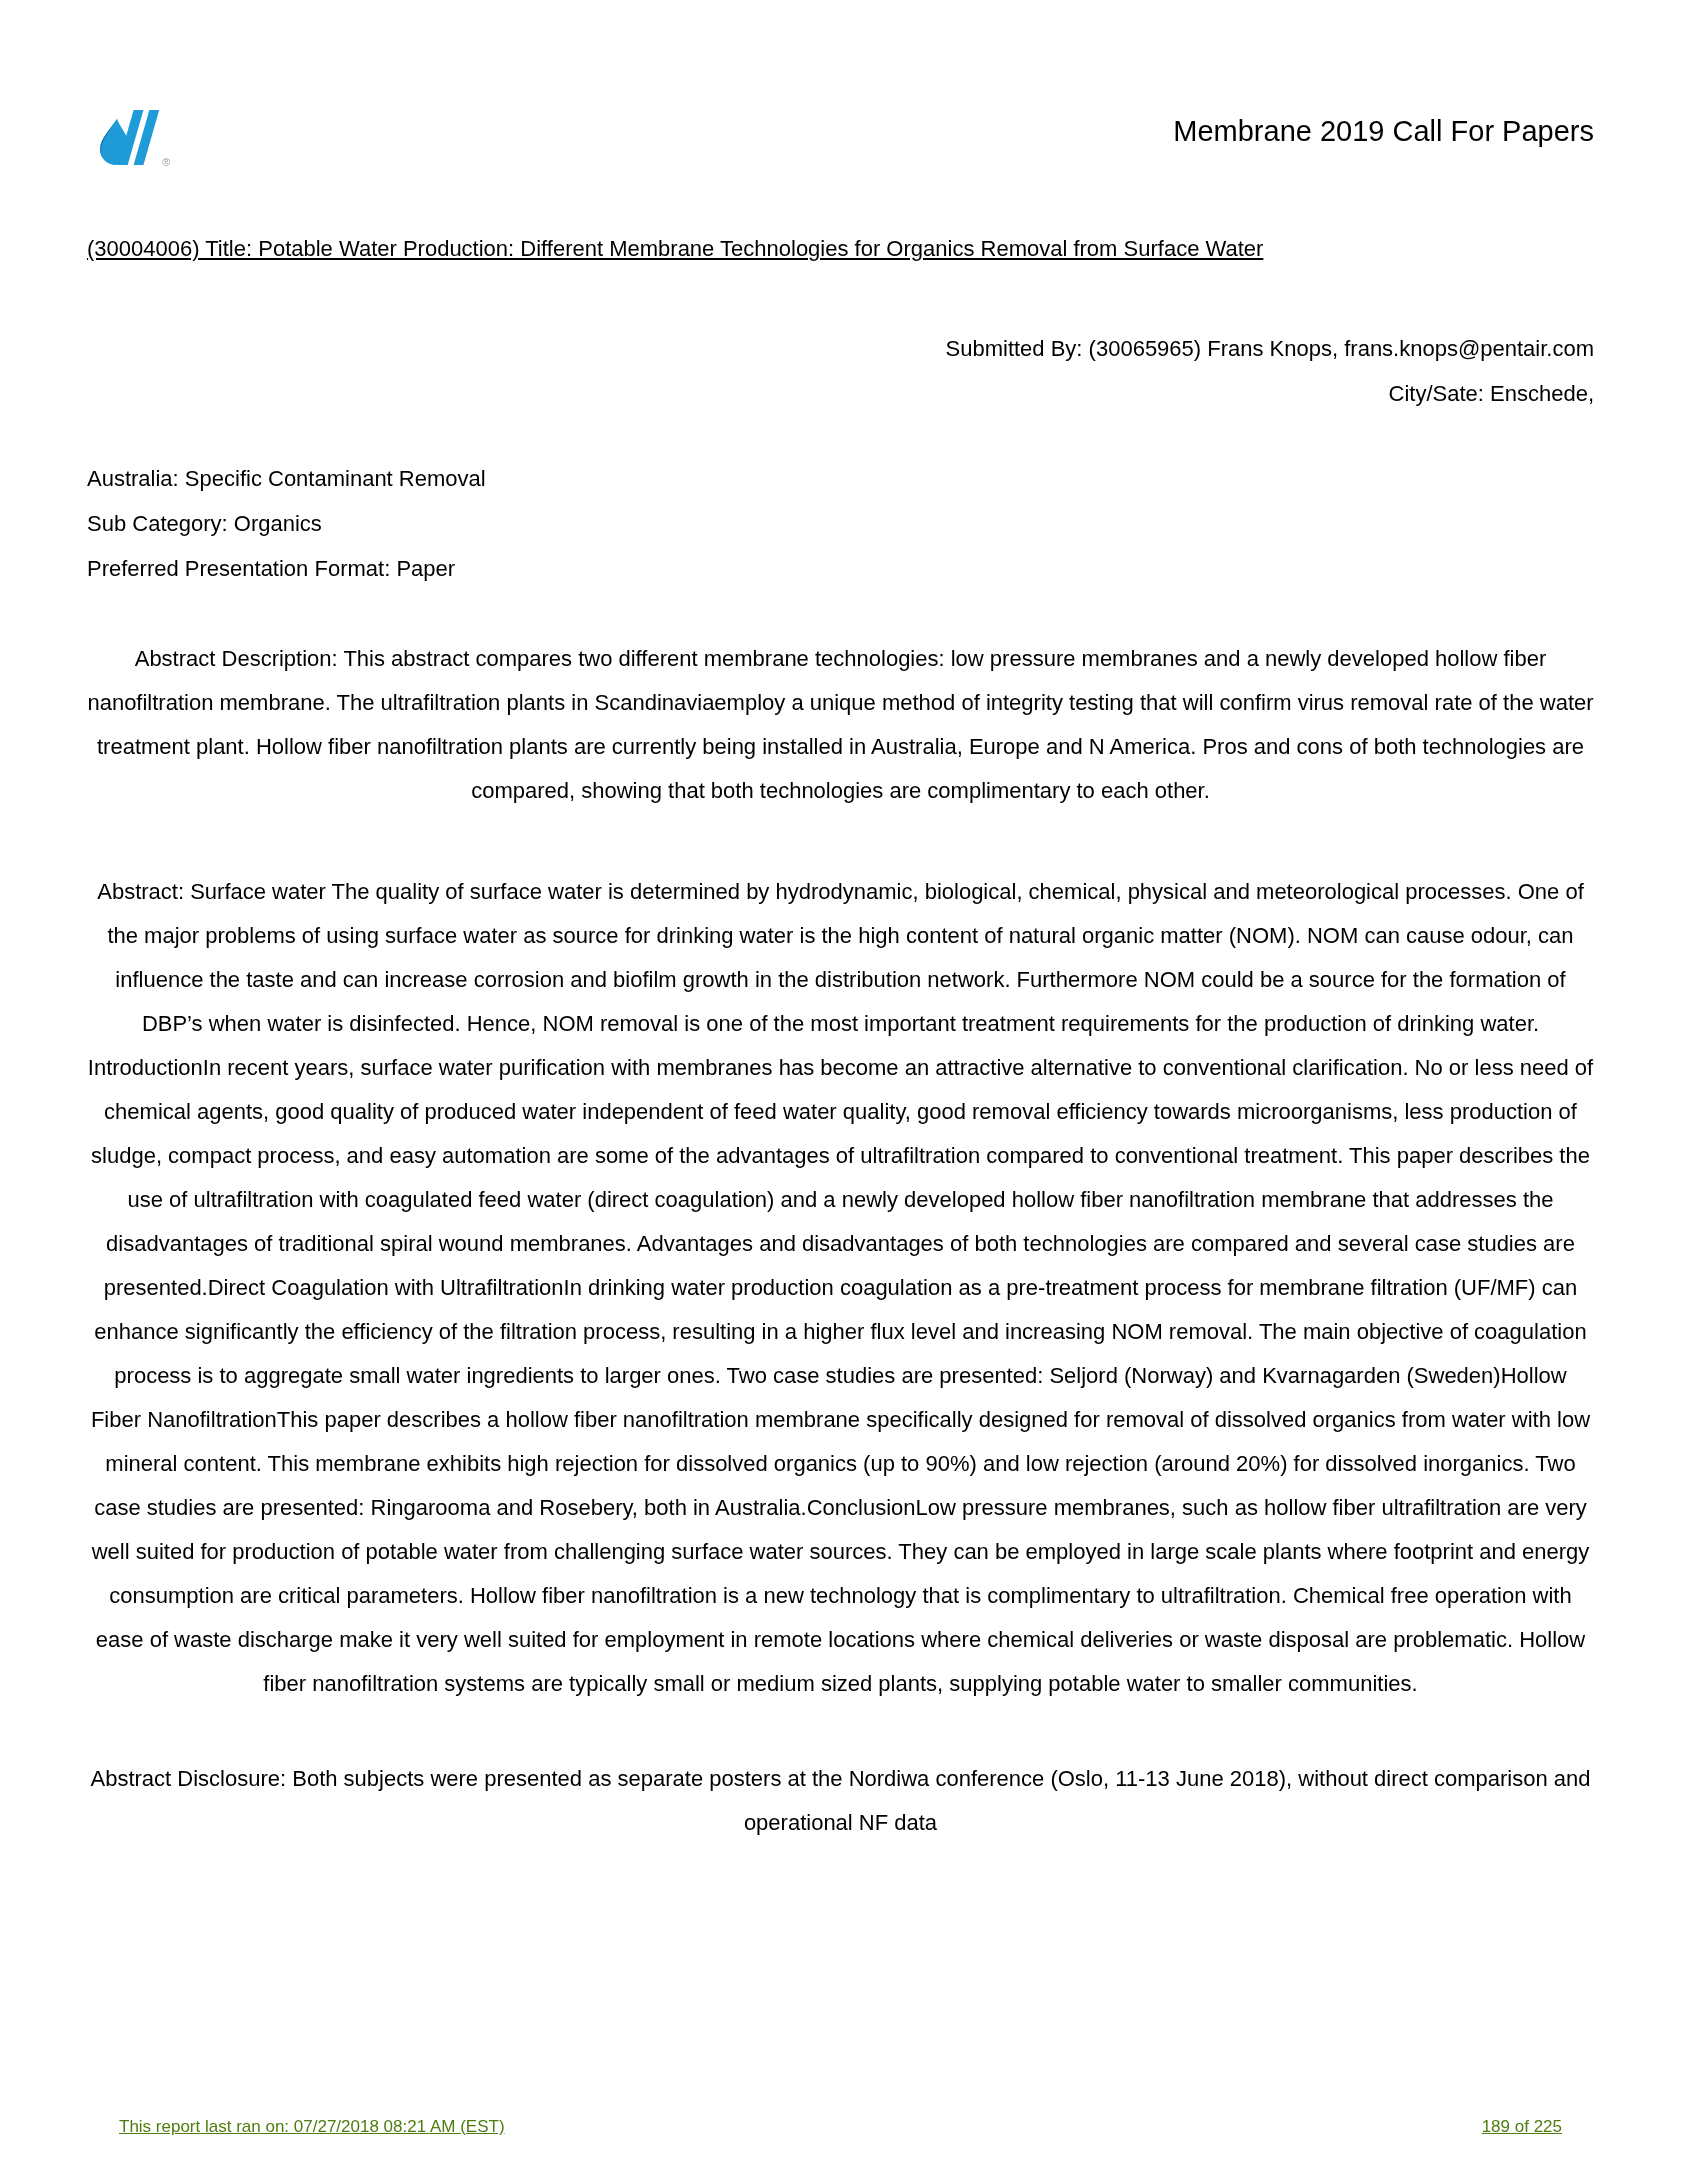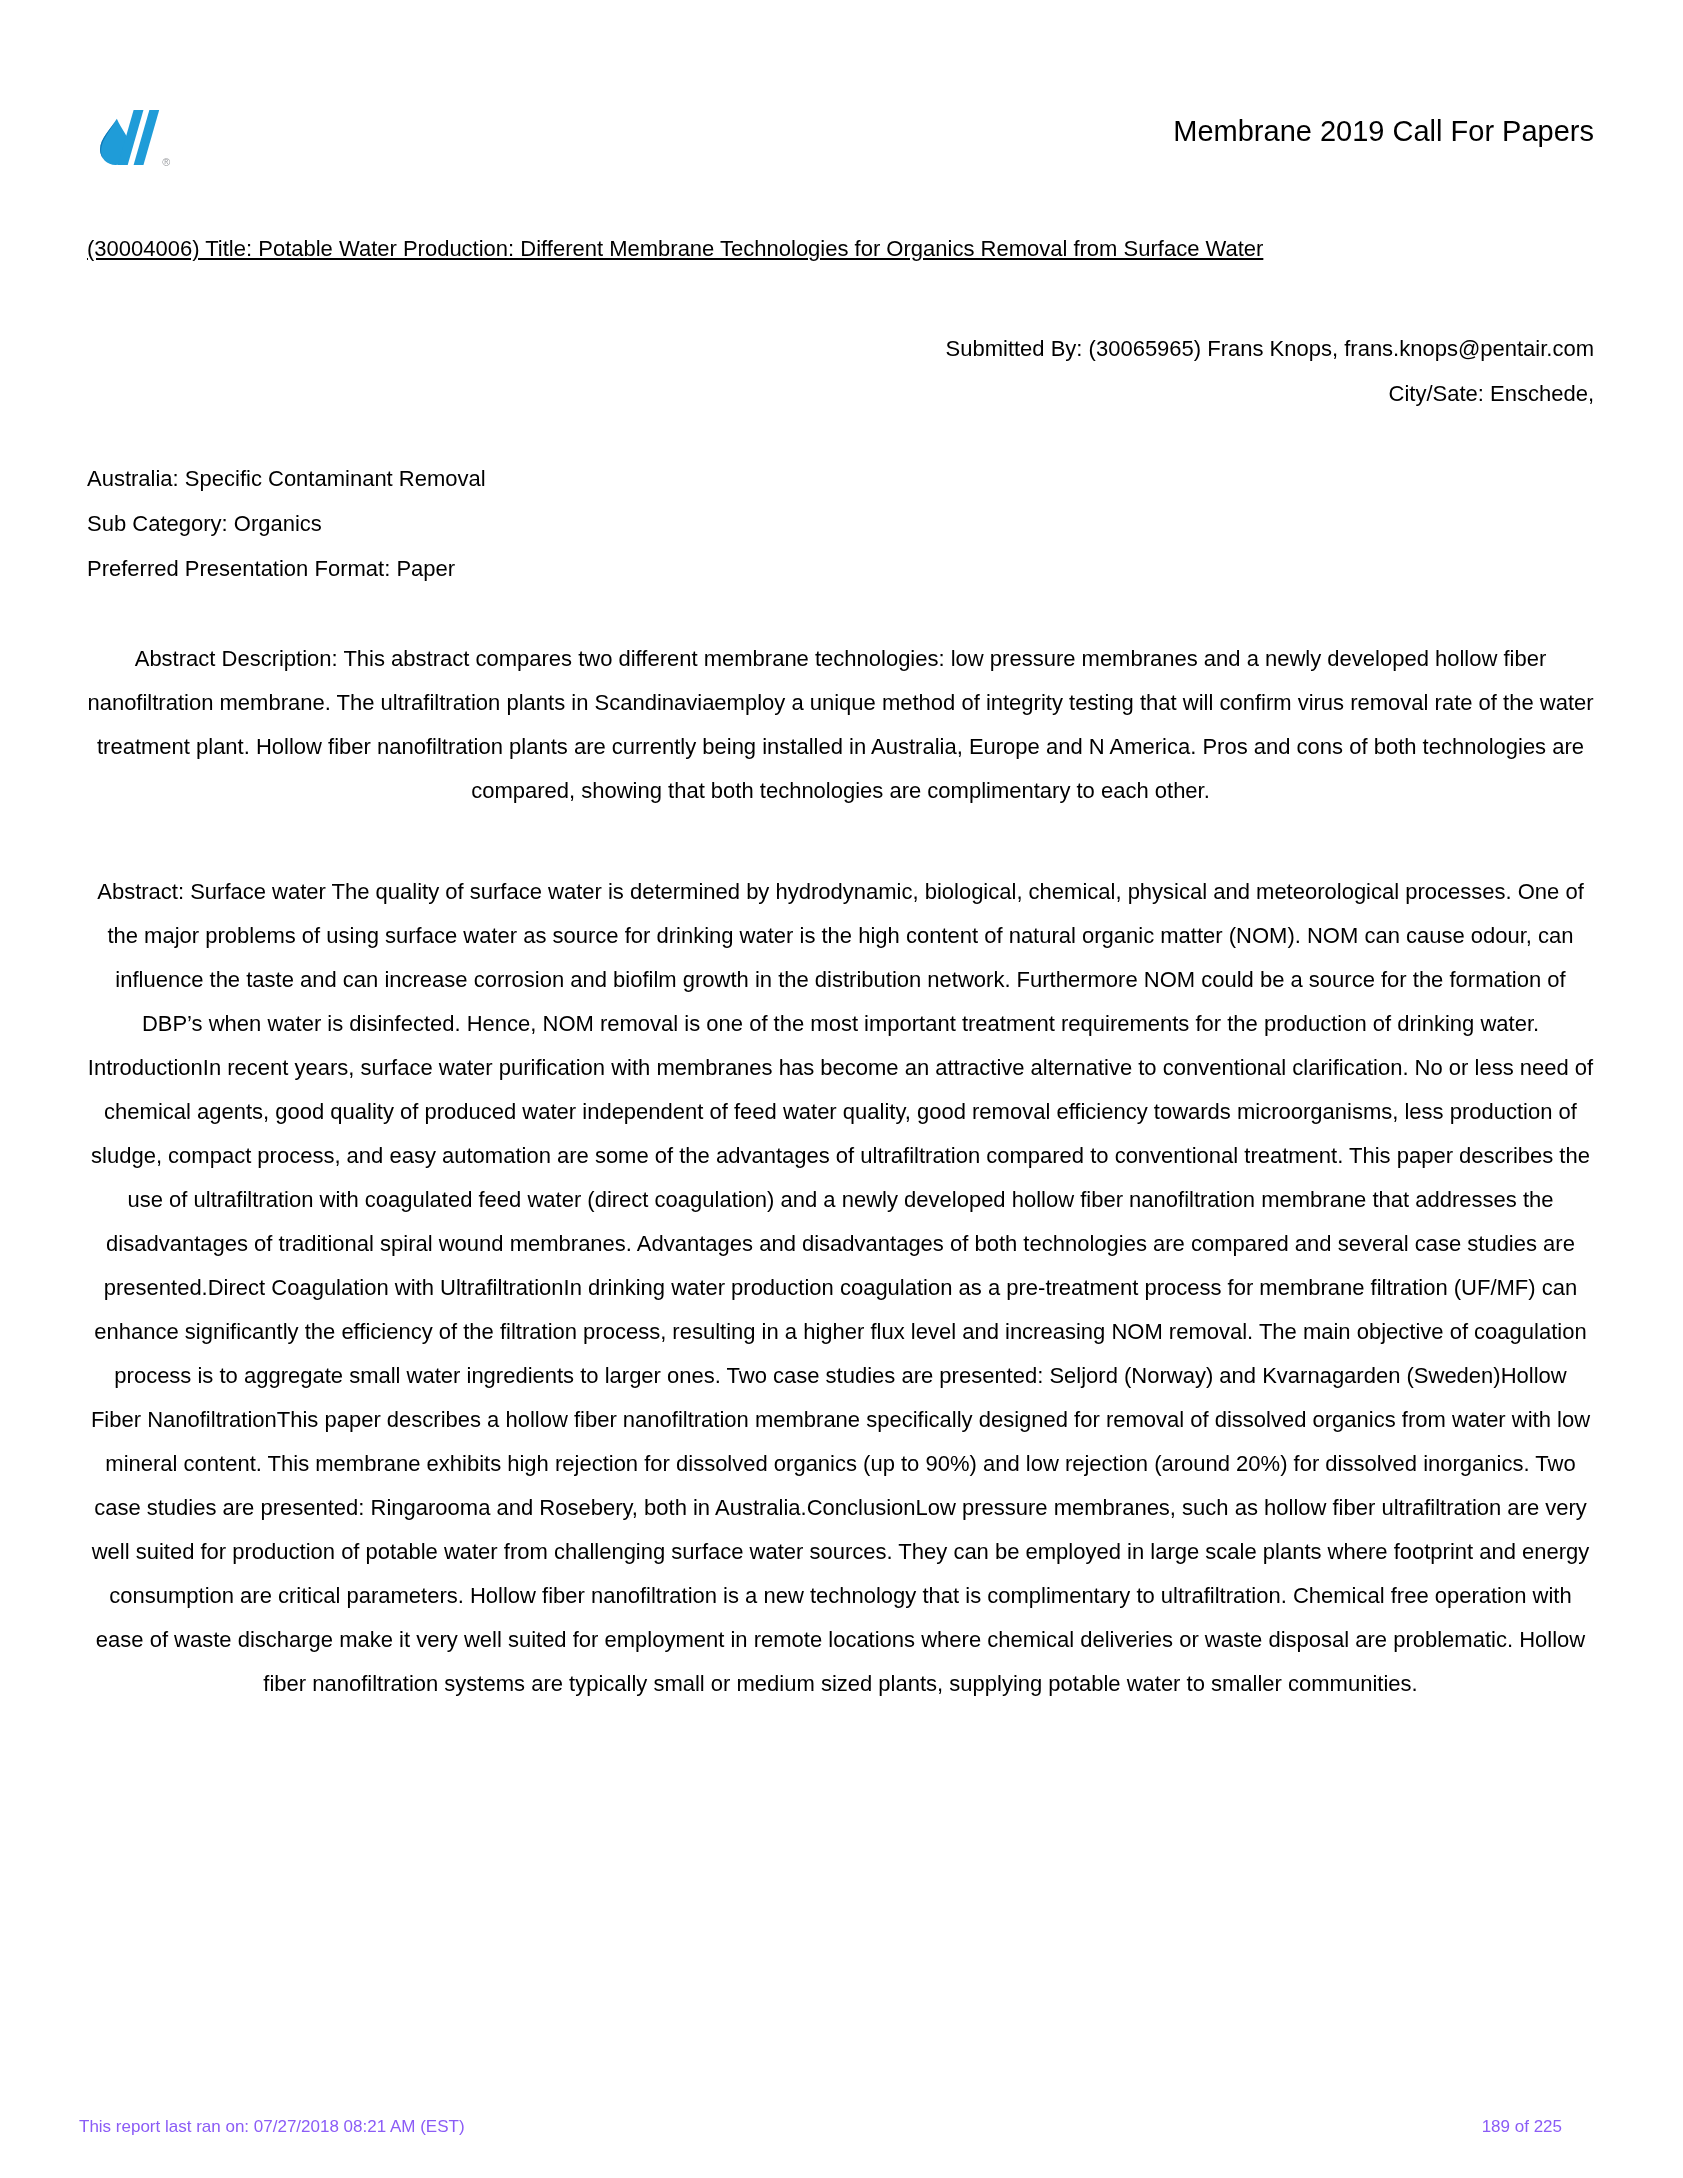--- a/index.html
+++ b/index.html
@@ -60,25 +60,26 @@
   .para-abstract { margin-top: 57px; }
   .para-disclosure { margin-top: 51px; }
 
   
   .footer {
     position: absolute;
     top: 2117px;
     left: 0;
     width: 100%;
     box-sizing: border-box;
-    padding: 0 121px 0 79px;
+    padding: 0 121px 0 119px;
     display: flex;
     justify-content: space-between;
     font-size: 17px;
-    color: #8b5cf6;
+    color: #4d7c0f;
+    text-decoration: underline;
   }
 </style>
 </head>
 <body>
 
 <div class="page">
   <div class="content">
 
     <div class="header-row">
       <div class="logo-wrap">
@@ -106,20 +107,21 @@
     <div class="info-block block-cat">
       <div class="line"><span>Australia:</span> <span>Specific Contaminant Removal</span></div>
       <div class="line"><span>Sub Category:</span> <span>Organics</span></div>
       <div class="line"><span>Preferred Presentation Format:</span> <span>Paper</span></div>
     </div>
 
     <div class="para para-desc"><span>Abstract Description:</span> <span>This abstract compares two different membrane technologies: low pressure membranes and a newly developed hollow fiber nanofiltration membrane. The ultrafiltration plants in Scandinaviaemploy a unique method of integrity testing that will confirm virus removal rate of the water treatment plant. Hollow fiber nanofiltration plants are currently being installed in Australia, Europe and N America. Pros and cons of both technologies are compared, showing that both technologies are complimentary to each other.</span></div>
 
     <div class="para para-abstract"><span>Abstract:</span> <span>Surface water The quality of surface water is determined by hydrodynamic, biological, chemical, physical and meteorological processes. One of the major problems of using surface water as source for drinking water is the high content of natural organic matter (NOM). NOM can cause odour, can influence the taste and can increase corrosion and biofilm growth in the distribution network. Furthermore NOM could be a source for the formation of DBP’s when water is disinfected. Hence, NOM removal is one of the most important treatment requirements for the production of drinking water. IntroductionIn recent years, surface water purification with membranes has become an attractive alternative to conventional clarification. No or less need of chemical agents, good quality of produced water independent of feed water quality, good removal efficiency towards microorganisms, less production of sludge, compact process, and easy automation are some of the advantages of ultrafiltration compared to conventional treatment. This paper describes the use of ultrafiltration with coagulated feed water (direct coagulation) and a newly developed hollow fiber nanofiltration membrane that addresses the disadvantages of traditional spiral wound membranes. Advantages and disadvantages of both technologies are compared and several case studies are presented.Direct Coagulation with UltrafiltrationIn drinking water production coagulation as a pre-treatment process for membrane filtration (UF/MF) can enhance significantly the efficiency of the filtration process, resulting in a higher flux level and increasing NOM removal. The main objective of coagulation process is to aggregate small water ingredients to larger ones. Two case studies are presented: Seljord (Norway) and Kvarnagarden (Sweden)Hollow Fiber NanofiltrationThis paper describes a hollow fiber nanofiltration membrane specifically designed for removal of dissolved organics from water with low mineral content. This membrane exhibits high rejection for dissolved organics (up to 90%) and low rejection (around 20%) for dissolved inorganics. Two case studies are presented: Ringarooma and Rosebery, both in Australia.ConclusionLow pressure membranes, such as hollow fiber ultrafiltration are very well suited for production of potable water from challenging surface water sources. They can be employed in large scale plants where footprint and energy consumption are critical parameters. Hollow fiber nanofiltration is a new technology that is complimentary to ultrafiltration. Chemical free operation with ease of waste discharge make it very well suited for employment in remote locations where chemical deliveries or waste disposal are problematic. Hollow fiber nanofiltration systems are typically small or medium sized plants, supplying potable water to smaller communities.</span></div>
 
+    <div class="para para-disclosure"><span>Abstract Disclosure:</span> <span>Both subjects were presented as separate posters at the Nordiwa conference (Oslo, 11-13 June 2018), without direct comparison and operational NF data</span></div>
 
   </div>
 
   <div class="footer">
     <span>This report last ran on: 07/27/2018 08:21 AM (EST)</span>
     <span>189 of 225</span>
   </div>
 </div>
 
 

